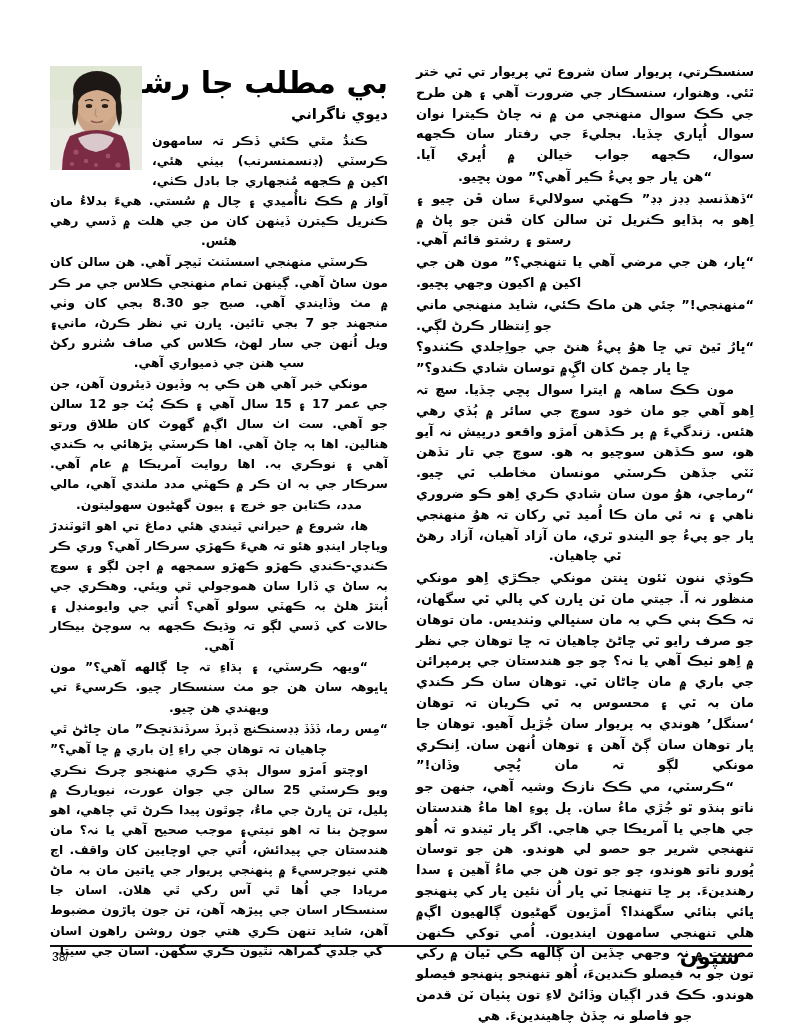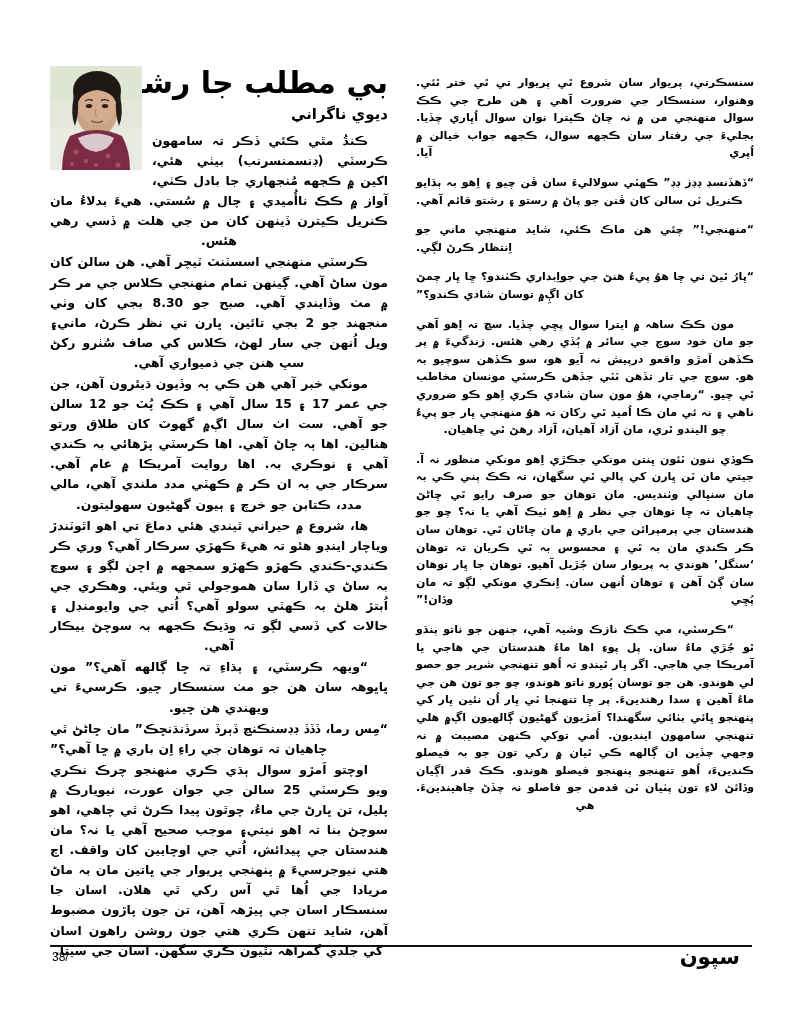--- a/index.html
+++ b/index.html
@@ -111,23 +111,22 @@
   }
   p.para.q-left {
     text-align: justify;
     text-align-last: left;
   }
   p.para.flowl {
     text-align: justify;
     text-align-last: justify;
   }
   .col.left p.para {
-    font-size: 11px;
+    font-size: 13px;
     line-height: 1.60;
-    margin-top: 12px;
   }
 
   
   .footer {
     position: absolute;
     left: 50px;
     right: 48px;
     top: 945px;
     height: 40px;
   }
@@ -196,33 +195,35 @@
                   <circle cx="22" cy="98" r="2.1"></circle>
               </g>
             </svg>
           </div>
 
           <div class="article-title">بي مطلب جا رشتا</div>
           <div class="article-author">ديوي ناگراني</div>
         </div>
 
         <p class="para lead">ڪنڌُ مٿي ڪئي ڏڪر تہ سامهون ڪرسٽي (ڊنسمنسرنب) بيٺي هئي، اکين ۾ ڪجهه مُنجهاري جا بادل ڪٺي، آواز ۾ ڪڪ ناأُميدي ۽ چال ۾ سُستي. هيءَ بدلاءُ مان ڪنريل ڪيترن ڏينهن کان من جي هلت ۾ ڏسي رهي هئس.</p>
-        <p class="para lead">ڪرسٽي منهنجي اسسٽنٽ ٽيچر آهي. هن سالن کان مون ساڻ آهي. ڳينهن تمام منهنجي ڪلاس جي مر ڪر ۾ مٺ وڏايندي آهي. صبح جو 8.30 بجي کان وٺي منجهند جو 2 بجي تائين. ڀارن تي نظر ڪرڻ، ماني۽ ويل اُنهن جي سار لهڻ، ڪلاس کي صاف سُٺرو رکڻ سڀ هنن جي ذميواري آهي.</p>
+        <p class="para lead">ڪرسٽي منهنجي اسسٽنٽ ٽيچر آهي. هن سالن کان مون ساڻ آهي. ڳينهن تمام منهنجي ڪلاس جي مر ڪر ۾ مٺ وڏايندي آهي. صبح جو 8.30 بجي کان وٺي منجهند جو 7 بجي تائين. ڀارن تي نظر ڪرڻ، ماني۽ ويل اُنهن جي سار لهڻ، ڪلاس کي صاف سُٺرو رکڻ سڀ هنن جي ذميواري آهي.</p>
         <p class="para lead">مونکي خبر آهي هن ڪي ٻہ وڏيون ڌيئرون آهن، جن جي عمر 17 ۽ 15 سال آهي ۽ ڪڪ پُٽ جو 12 سالن جو آهي. ست اٺ سال اڳ۾ گهوٽ کان طلاق ورتو هنالين. اها ٻہ ڇاڻ آهي. اها ڪرسٽي پڙهائي بہ ڪندي آهي ۽ نوڪري بہ. اها روايت آمريڪا ۾ عام آهي. سرڪار جي بہ ان ڪر ۾ ڪهٽي مدد ملندي آهي، مالي مدد، ڪتابن جو خرچ ۽ ٻيون گهڻيون سهوليتون.</p>
         <p class="para lead">ها، شروع ۾ حيراني ٿيندي هئي دماغ تي اهو اٿوٽندڙ وياچار اينڊو هئو تہ هيءَ ڪهڙي سرڪار آهي؟ وري ڪر ڪندي-ڪندي ڪهڙو ڪهڙو سمجهه ۾ اچن لڳو ۽ سوچ بہ ساڻ ي ڏارا سان هموجولي ٿي ويئي. وهڪري جي اُبتڙ هلڻ بہ ڪهٽي سولو آهي؟ اُتي جي وايومنڊل ۽ حالات کي ڏسي لڳو تہ وڌيڪ ڪجهه بہ سوچڻ بيڪار آهي.</p>
         <p class="para lead">“ويهہ ڪرسٽي، ۽ ٻڌاءِ تہ ڇا ڳالهه آهي؟” مون ڀاڀوهہ سان هن جو مٺ سنسڪار چيو. ڪرسيءَ تي ويهندي هن چيو.</p>
         <p class="para q-left">“مِس رما، ڏڏڏ ڊڊسنڪنڃ ڏٻرڏ سرڏنڌنڇڪ” مان ڇاڻڻ ٿي چاهيان تہ توهان جي راءِ اِن باري ۾ ڇا آهي؟”</p>
         <p class="para lead">اوچتو اَمڙو سوال ٻڌي ڪري منهنجو چرڪ نڪري ويو ڪرسٽي 25 سالن جي جوان عورت، نيويارڪ ۾ پليل، تن ڀارڻ جي ماءُ، چوٿون پيدا ڪرڻ ٿي چاهي، اهو سوچڻ بنا تہ اهو نيتي۽ موجب صحيح آهي يا نہ؟ مان هندستان جي پيدائش، اُتي جي اوچايين کان واقف. اڄ هتي نيوجرسيءَ ۾ پنهنجي پريوار جي ڀاتين مان بہ ماڻ مريادا جي اُها ٿي آس رکي ٿي هلان. اسان جا سنسڪار اسان جي پيڙهہ آهن، تن جون پاڙون مضبوط آهن، شايد تنهن ڪري هتي جون روشن راهون اسان کي جلدي گمراهہ نٿيون ڪري سگهن. اسان جي سيتا.</p>
       </div>
 
       <div class="col left">
         <p class="para flowl">سنسڪرتي، پريوار سان شروع ٿي پريوار تي ٿي ختر ٿئي. وهنوار، سنسڪار جي ضرورت آهي ۽ هن طرح جي ڪڪ سوال منهنجي من ۾ نہ چاڻ ڪيترا نوان سوال اُڀاري چڏيا. بجليءَ جي رفتار سان ڪجهه سوال، ڪجهه جواب خيالن ۾ اُڀري آيا.</p>
+        <p class="para quote">“هن ڀار جو پيءُ ڪير آهي؟” مون پڇيو.</p>
         <p class="para q-left">“ڏهڏنسڊ ڊڊز ڊڊ” ڪهٽي سولاليءَ سان ڦن چيو ۽ اِهو بہ ٻڌايو ڪنريل ٽن سالن کان ڦنن جو پاڻ ۾ رستو ۽ رشتو قائم آهي.</p>
+        <p class="para q-left">“ڀار، هن جي مرضي آهي يا تنهنجي؟” مون هن جي اکين ۾ اکيون وجهي پڇيو.</p>
         <p class="para q-left">“منهنجي!” چئي هن ماڪ ڪئي، شايد منهنجي ماني جو اِنتظار ڪرڻ لڳي.</p>
-        <p class="para q-left">“ڀارُ ٿيڻ تي ڇا هوُ پيءُ هنڻ جي جواِبداري ڪٺندو؟ ڇا ڀار چمڻ کان اڳِ۾ توسان شادي ڪندو؟”</p>
+        <p class="para q-left">“ڀارُ ٿيڻ تي ڇا هوُ پيءُ هنڻ جي جواِجلدي ڪٺندو؟ ڇا ڀار چمڻ کان اڳِ۾ توسان شادي ڪندو؟”</p>
         <p class="para lead">مون ڪڪ ساهہ ۾ ايترا سوال پڇي چڏيا. سچ تہ اِهو آهي جو مان خود سوچ جي سائر ۾ ٻُڏي رهي هئس. زندگيءَ ۾ پر ڪڏهن اَمڙو واقعو درپيش نہ آيو هو، سو ڪڏهن سوچيو بہ هو. سوچ جي تار تڏهن ٽٽي جڏهن ڪرسٽي مونسان مخاطب ٿي چيو. “رماجي، هوُ مون سان شادي ڪري اِهو ڪو ضروري ناهي ۽ نہ ئي مان ڪا اُميد ٿي رکان تہ هوُ منهنجي ڀار جو پيءُ چو اليندو ٿري، مان آزاد آهيان، آزاد رهڻ ٿي چاهيان.</p>
         <p class="para flowl">ڪوڏي ننون ٽئون ڀنتن مونکي جڪڙي اِهو مونکي منظور نہ آ. جيتي مان ٽن ڀارن کي پالي ٿي سگهان، تہ ڪڪ ٻني ڪي بہ مان سنڀالي وٺنديس. مان توهان جو صرف رايو ٿي ڇاڻڻ چاهيان تہ ڇا توهان جي نظر ۾ اِهو ٺيڪ آهي يا نہ؟ چو جو هندستان جي پرمپرائن جي باري ۾ مان ڇاڻان ٿي. توهان سان ڪر ڪندي مان بہ ٿي ۽ محسوس بہ ٿي ڪريان تہ توهان ‘سنگل’ هوندي بہ پريوار سان جُڙيل آهيو. توهان جا ڀار توهان سان ڳڻ آهن ۽ توهان اُنهن سان. اِنڪري مونکي لڳو تہ مان پُڇي وڏان!”</p>
         <p class="para lead">“ڪرسٽي، مي ڪڪ نازڪ وشيہ آهي، جنهن جو ناتو ٻنڌو ٿو جُڙي ماءُ سان. پل پوءِ اها ماءُ هندستان جي هاجي يا آمريڪا جي هاجي. اگر ڀار ٿيندو تہ اُهو تنهنجي شرير جو حصو لي هوندو. هن جو توسان ڀُورو ناتو هوندو، چو جو تون هن جي ماءُ آهين ۽ سدا رهندينءَ. پر ڇا تنهنجا ٽي ڀار اُن نئين ڀار کي پنهنجو ڀائي بٺائي سگهندا؟ اَمڙيون گهڻيون ڳالهيون اڳ۾ هلي تنهنجي سامهون اينديون. اُمي توکي ڪنهن مصيبت ۾ نہ وجهي چڏين ان ڳالهه ڪي ٿيان ۾ رکي تون جو بہ فيصلو ڪندينءَ، اُهو تنهنجو پنهنجو فيصلو هوندو. ڪڪ قدر اڳيان وڏائڻ لاءِ تون پٺيان ٽن قدمن جو فاصلو نہ چڏڻ چاهيندينءَ. هي</p>
       </div>
 
     </div>
   </div>
 
   <div class="footer">
     <div class="footer-rule"></div>

